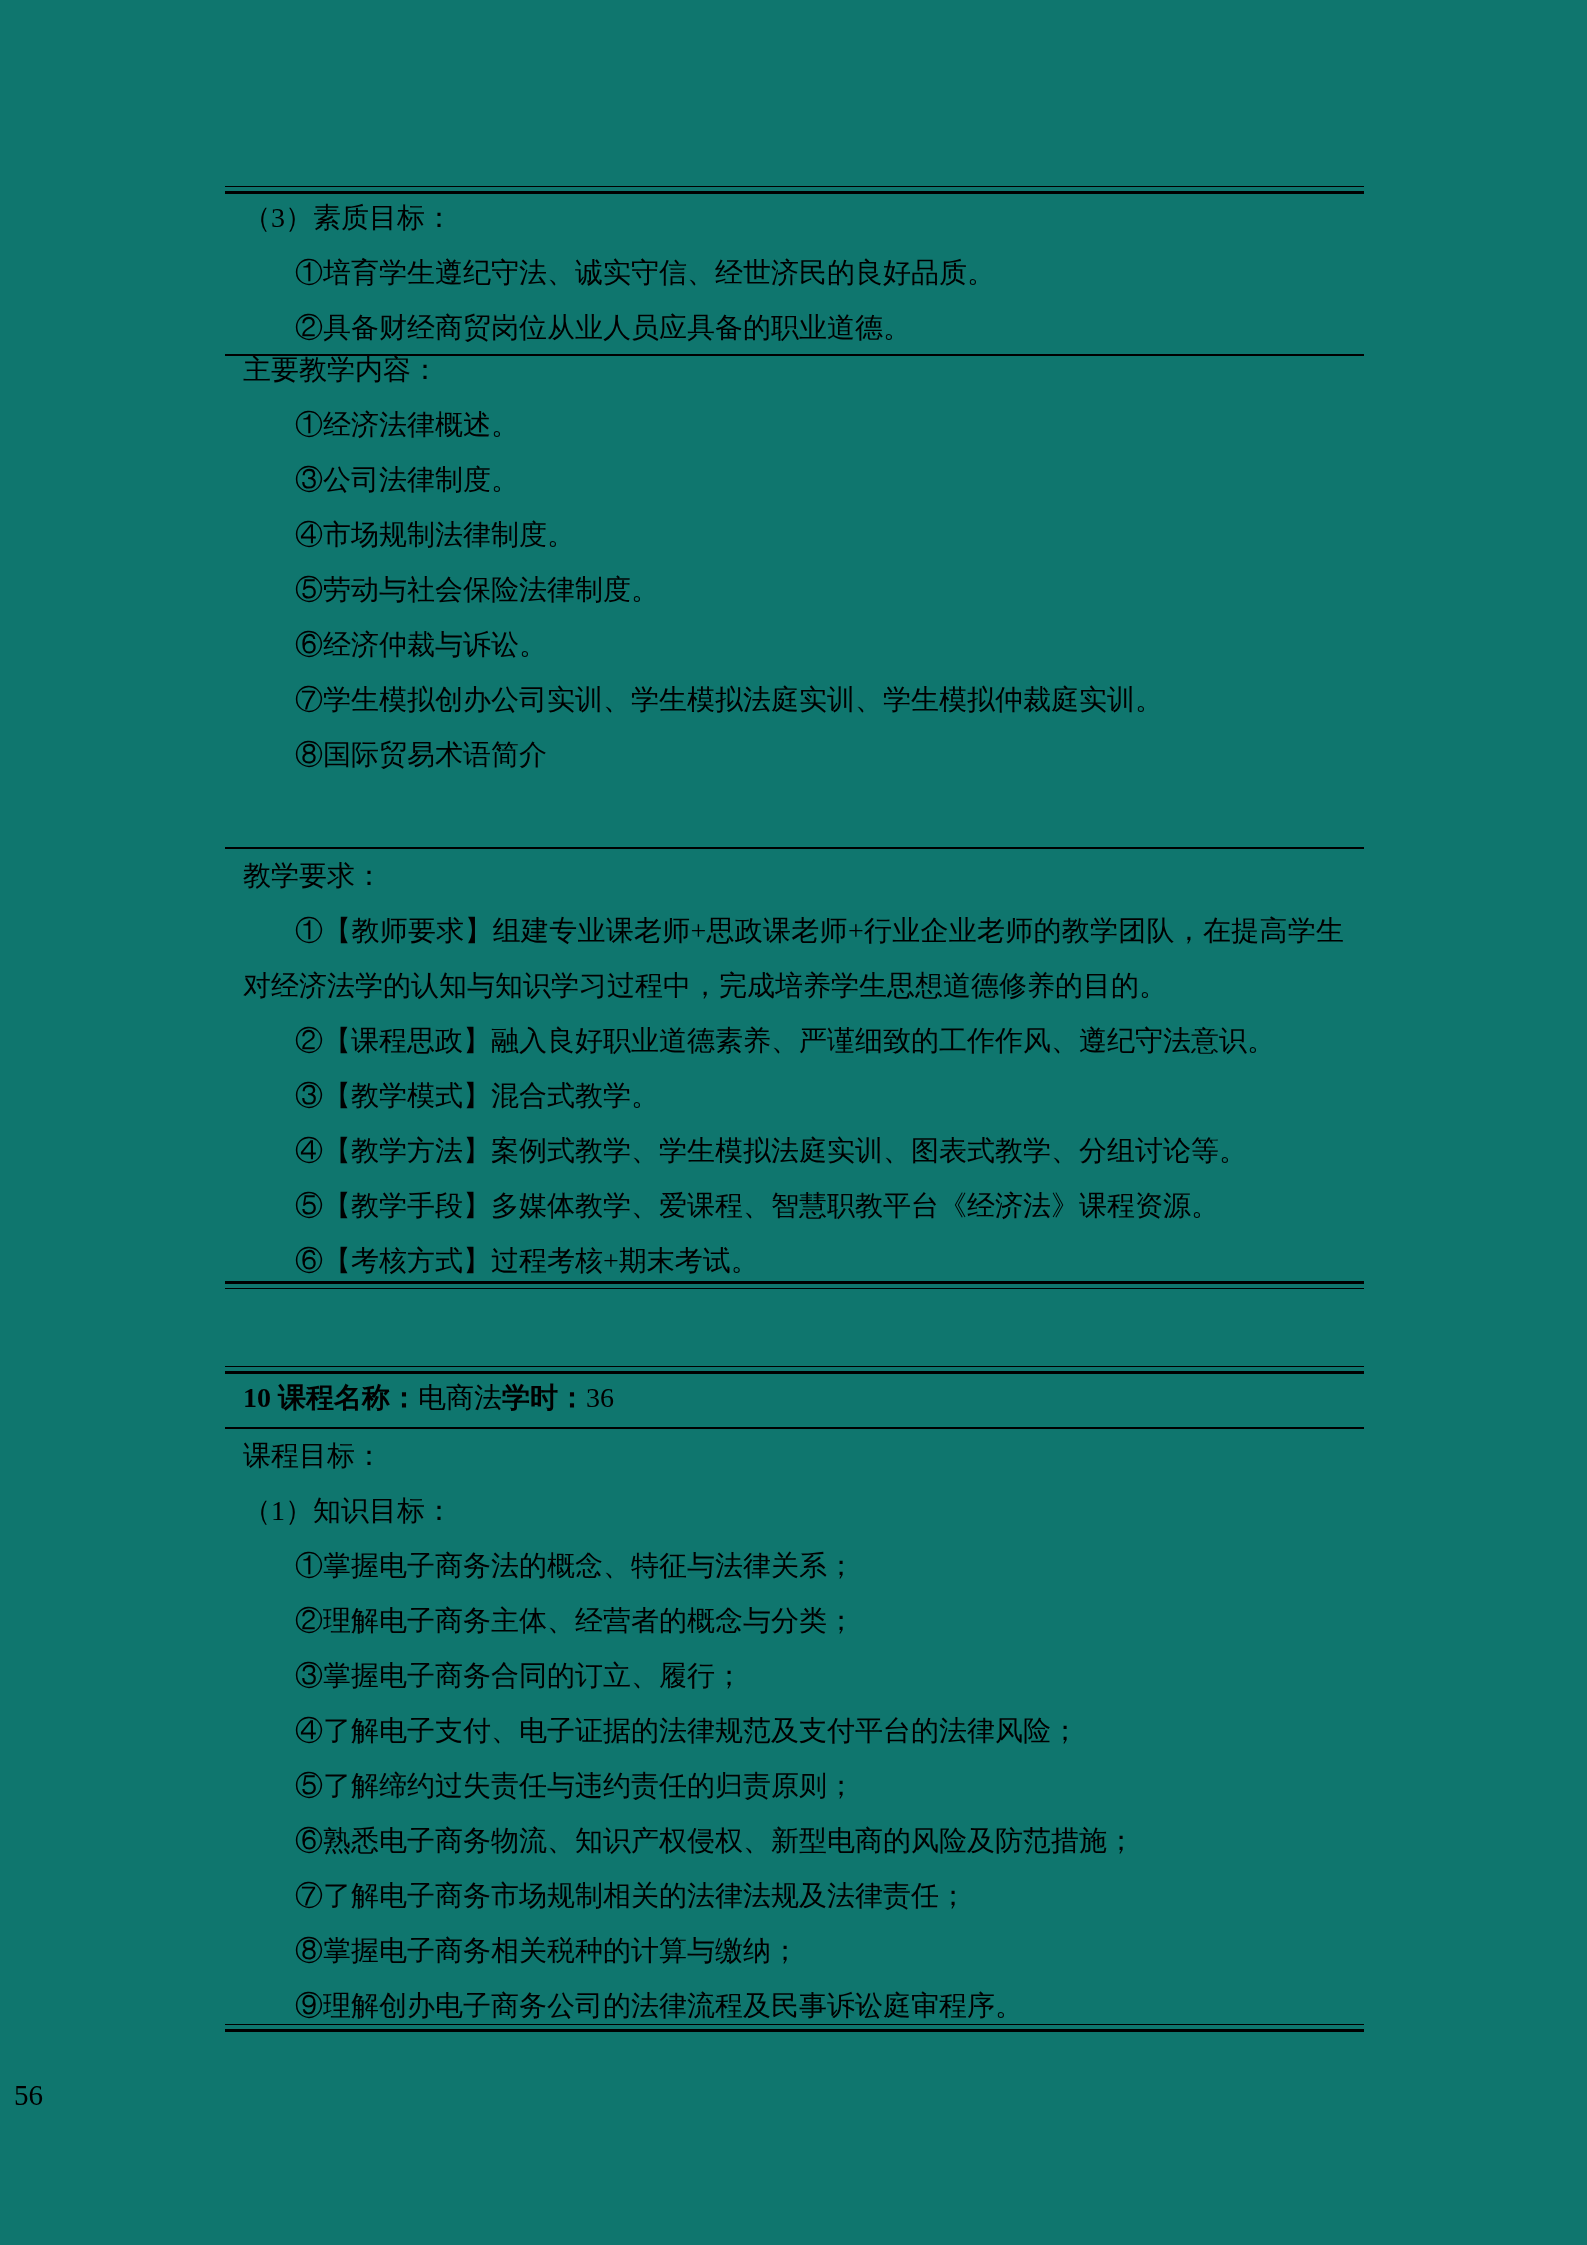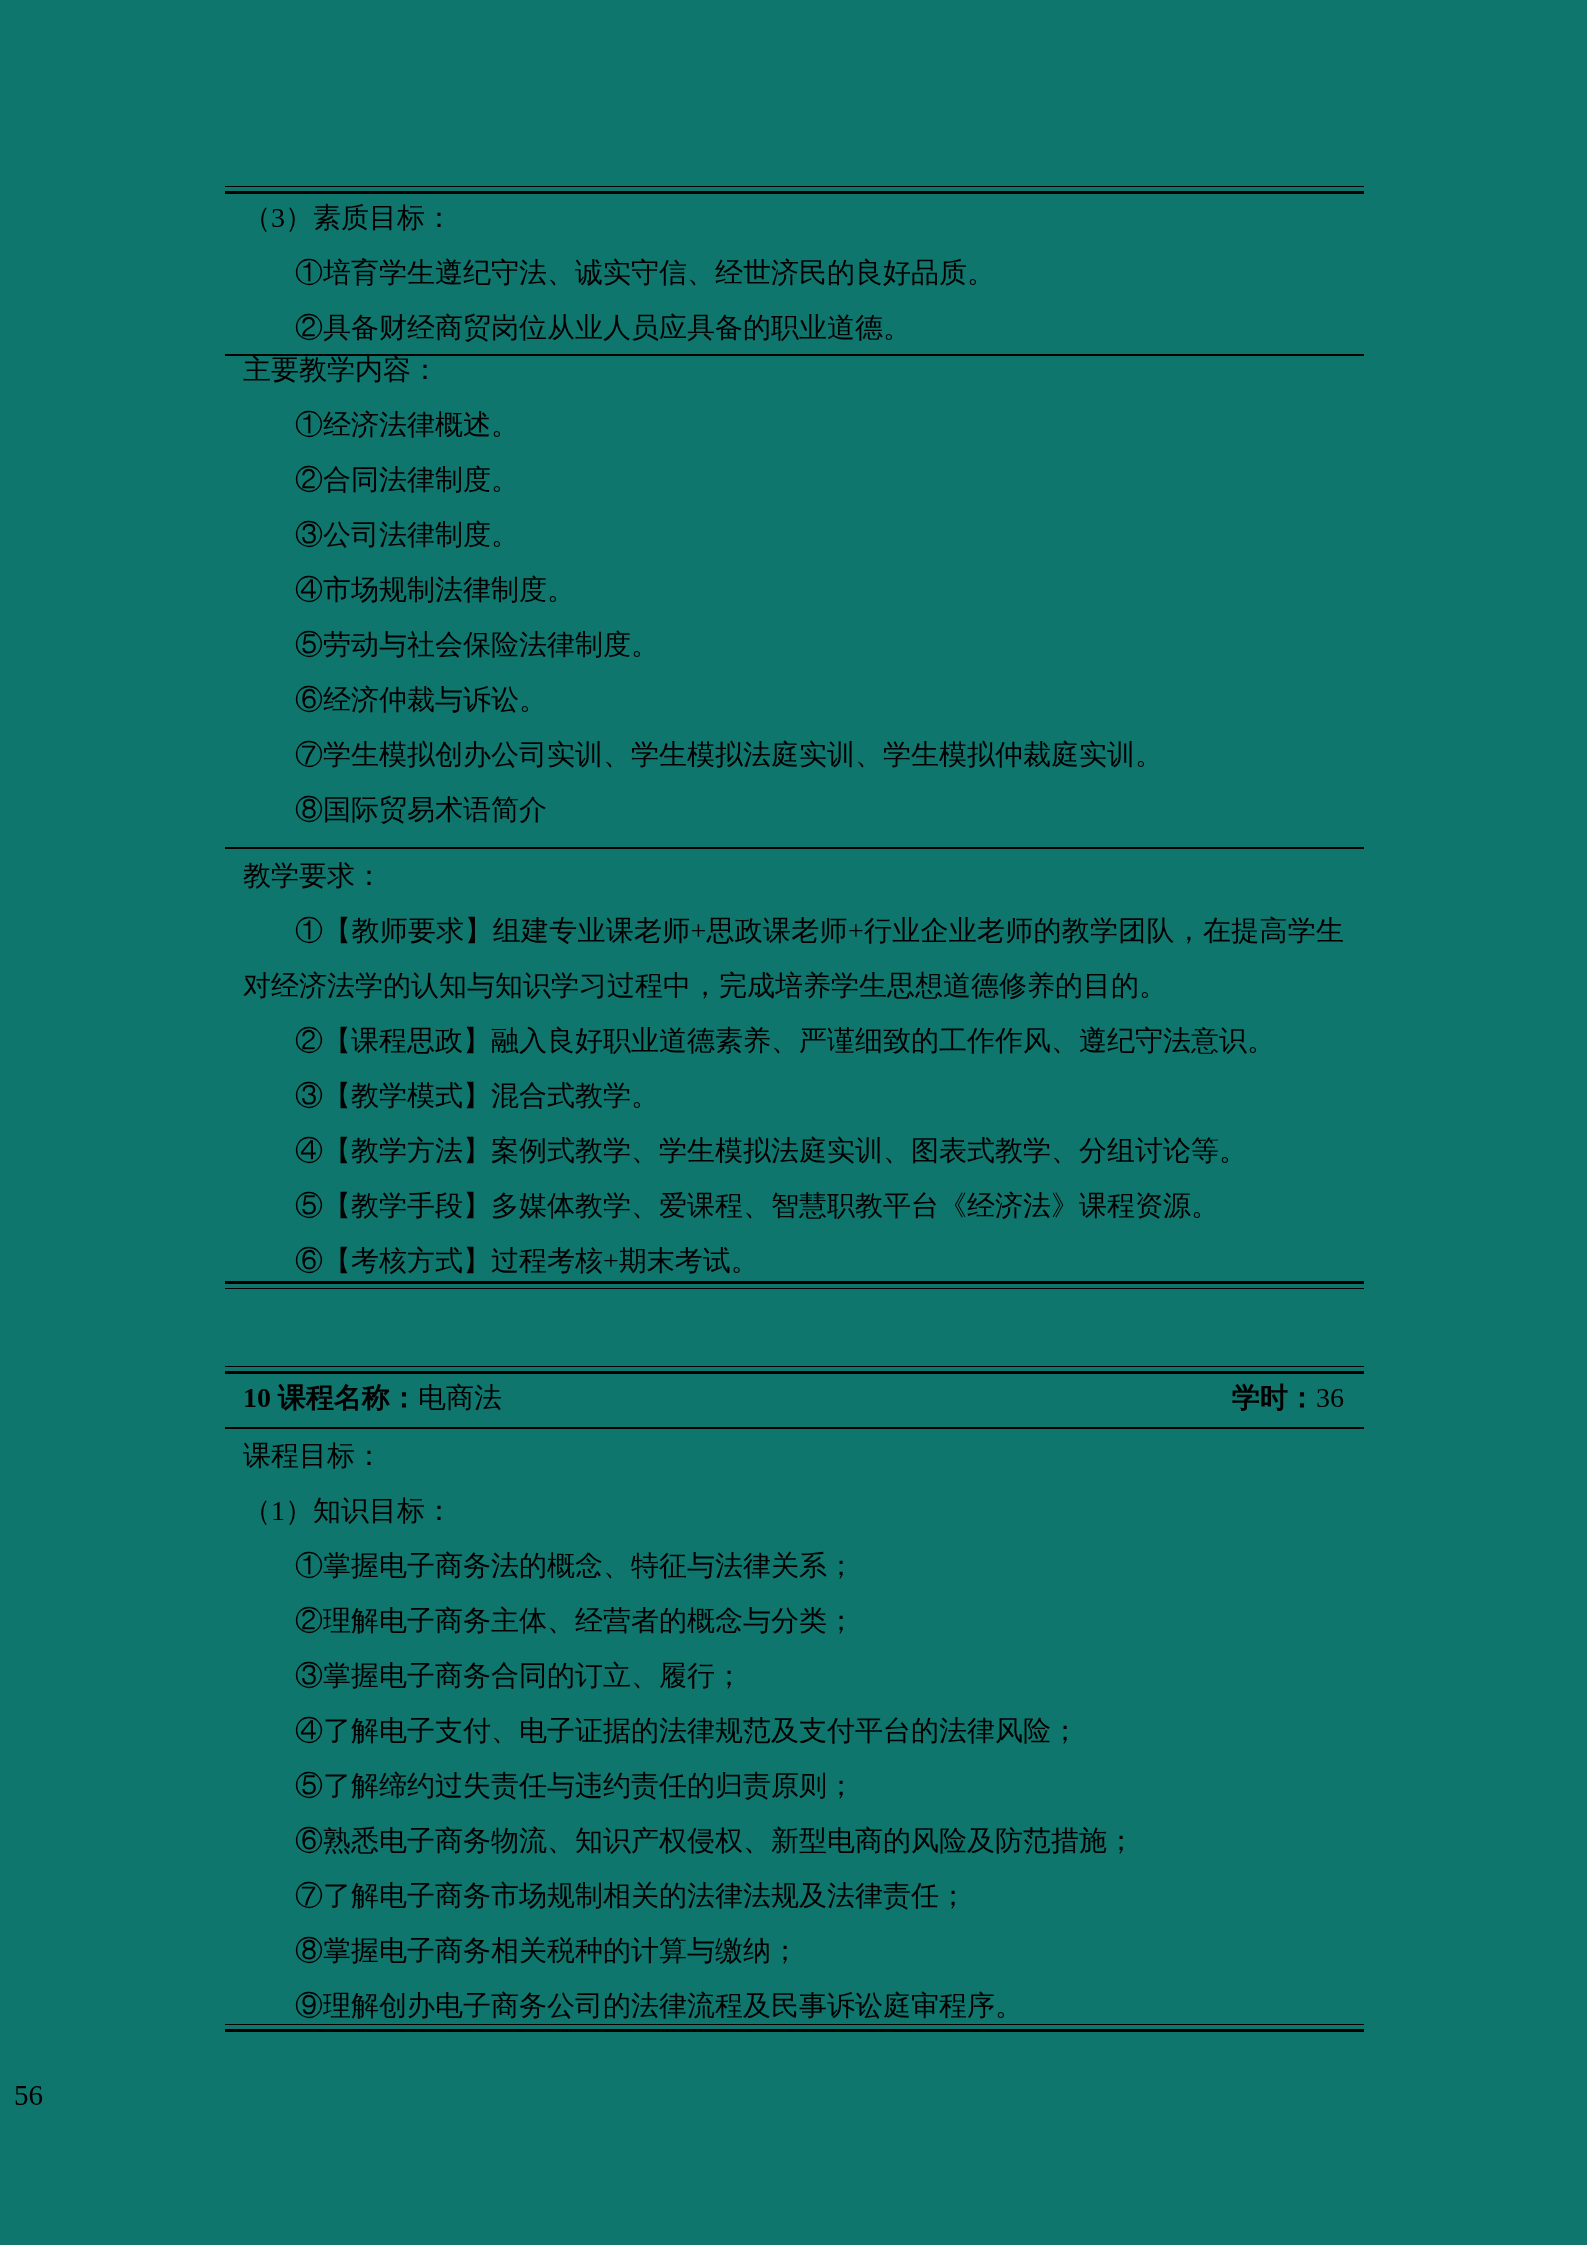--- a/index.html
+++ b/index.html
@@ -24,21 +24,21 @@
     box-sizing: border-box;
     padding-left: 18px; padding-right: 20px;
     font-size: 28px; line-height: 55px;
   }
   .cell p, .cell h3 { margin: 0; font-size: 28px; line-height: 55px; font-weight: normal; }
   .heading { font-weight: bold; }
   .indent { text-indent: 52px; }
   .wrap-justify { text-align: justify; }
 
   .course-header-row {
-    display: flex; justify-content: space-between; align-items: baseline;
+    display: flex; align-items: baseline;
   }
   .bold { font-weight: bold; }
 
   .page-number {
     position: absolute; top: 2080px; left: 14px; width: 100%;
     text-align: left; font-size: 29px; line-height: 30px;
   }
 </style>
 </head>
 <body>
@@ -55,21 +55,20 @@
 
   <div class="cell" style="top:190px">
     <h3 class="heading">（3）素质目标：</h3>
     <p class="indent">①培育学生遵纪守法、诚实守信、经世济民的良好品质。</p>
     <p class="indent">②具备财经商贸岗位从业人员应具备的职业道德。</p>
   </div>
 
   <div class="cell" style="top:342px">
     <h3 class="heading">主要教学内容：</h3>
     <p class="indent">①经济法律概述。</p>
-    <p class="indent">②合同法律制度。</p>
     <p class="indent">③公司法律制度。</p>
     <p class="indent">④市场规制法律制度。</p>
     <p class="indent">⑤劳动与社会保险法律制度。</p>
     <p class="indent">⑥经济仲裁与诉讼。</p>
     <p class="indent">⑦学生模拟创办公司实训、学生模拟法庭实训、学生模拟仲裁庭实训。</p>
     <p class="indent">⑧国际贸易术语简介</p>
   </div>
 
   <div class="cell" style="top:848px">
     <h3 class="heading">教学要求：</h3>

